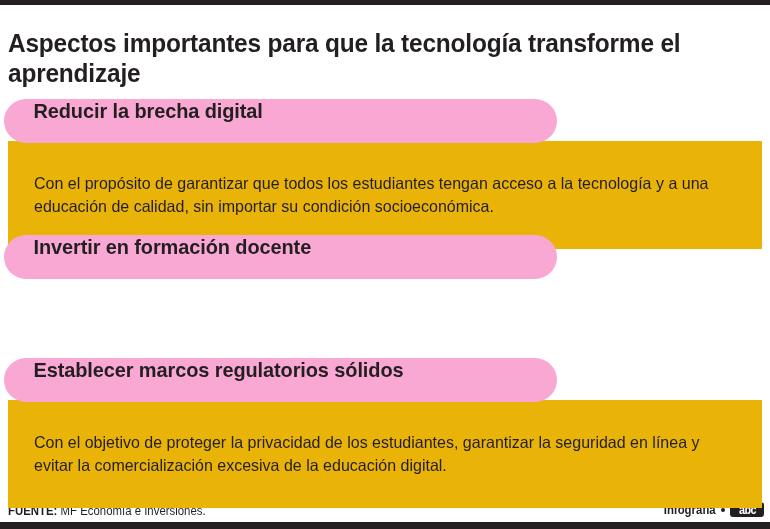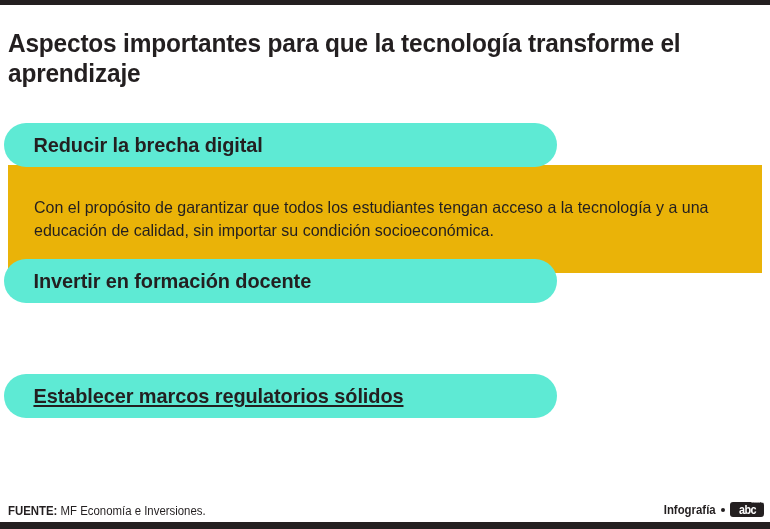--- a/index.html
+++ b/index.html
@@ -50,34 +50,33 @@
   }
 
   
   .section {
     position: absolute;
     left: 0;
     width: 770px;
   }
   .section-1 { top: 99px; }
   .section-2 { top: 235px; }
-  .section-3 { top: 350px; text-decoration: underline; }
+  .section-3 { top: 358px; }
 
   .pill {
     position: relative;
     margin-left: 4px;
     width: 553px;
     height: 44px;
-    background: #5eead4;
+    background: #f9a8d4;
     border-radius: 22px;
     box-sizing: border-box;
     display: flex;
-    align-items: center;
+    align-items: flex-start;
     z-index: 2;
-    margin-top: 24px;
   }
   .pill-label {
     padding-left: 31px;
     font-family: "Liberation Sans Narrow", "Liberation Sans", sans-serif;
     font-weight: bold;
     font-size: 21px;
     letter-spacing: -0.1px;
     color: #231f20;
     transform: scaleX(0.95);
     transform-origin: left center;
@@ -212,20 +211,23 @@
   <div class="section section-2">
     <div class="pill">
       <span class="pill-label">Invertir en formación docente</span>
     </div>
   </div>
 
   <div class="section section-3">
     <div class="pill">
       <span class="pill-label">Establecer marcos regulatorios sólidos</span>
     </div>
+    <div class="body-block">
+      <p class="body-text">Con el objetivo de proteger la privacidad de los estudiantes, garantizar la seguridad en línea y evitar la comercialización excesiva de la educación digital.</p>
+    </div>
   </div>
 
   <div class="footer">
     <div class="source">
       <span class="source-label">FUENTE:</span>
       <span class="source-value">MF Economía e Inversiones.</span>
     </div>
 
     <div class="credit">
       <span class="credit-text">Infografía</span>

